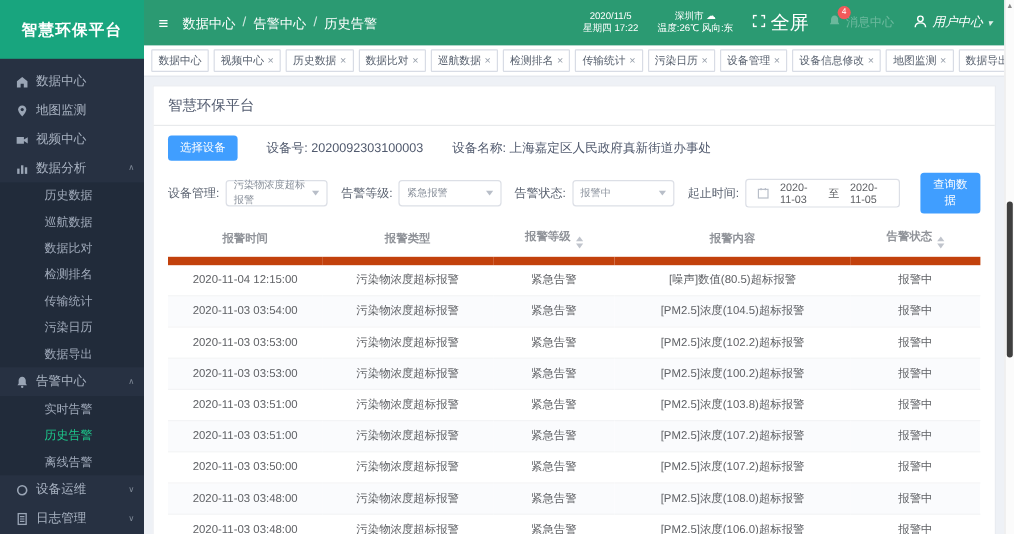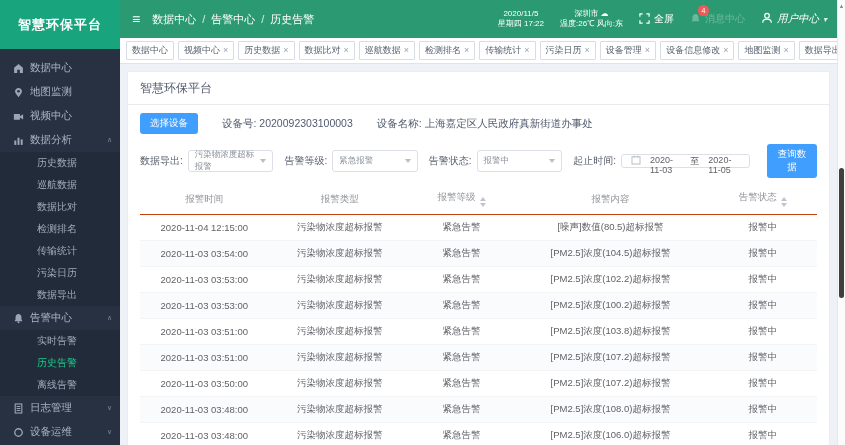--- a/index.html
+++ b/index.html
@@ -23,21 +23,21 @@
   
   .main { flex:1; min-width:0; display:flex; flex-direction:column; background:#eef1f6; }
 
   .topbar { height:38px; background:#2b9a72; color:#fff; display:flex; align-items:center;
     padding:0 10px 0 12px; font-size:11.5px; flex-shrink:0; }
   .hamburger { font-size:14px; margin-right:12px; cursor:pointer; }
   .breadcrumb { display:flex; gap:6px; align-items:center; font-size:11px; }
   .crumb-sep { opacity:.8; }
   .topbar-right { margin-left:auto; display:flex; align-items:center; gap:16px; }
   .info-block { font-size:8px; line-height:1.3; text-align:center; white-space:nowrap; }
-  .fs-btn { display:flex; align-items:center; gap:4px; font-size:10px; cursor:pointer; }
+  .fs-btn { display:flex; align-items:center; gap:4px; font-size:16px; cursor:pointer; }
   .msg-wrap { position:relative; cursor:pointer; }
   .msg-inner { display:flex; align-items:center; gap:4px; font-size:10px; opacity:.3; }
   .badge { position:absolute; top:-7px; left:8px; background:#f25a5a; color:#fff; font-size:7px;
     min-width:11px; height:11px; border-radius:6px; display:flex; align-items:center; justify-content:center; }
   .user-wrap { display:flex; align-items:center; gap:4px; font-size:10.5px; cursor:pointer;font-style:italic; }
   .user-caret { font-size:8px; opacity:.85; }
 
   
   .tabbar { height:26px; background:#fff; border-bottom:1px solid #dfe3ea; display:flex;
     align-items:center; gap:4px; padding:0 6px; flex-shrink:0; overflow:hidden; }
@@ -53,28 +53,28 @@
   .device-row { display:flex; align-items:center; gap:24px; padding:8px 12px 3px; font-size:10.5px; color:#515a6e; }
   .btn-blue { background:#409eff; color:#fff; border:none; border-radius:3px; font-size:9.5px;
     padding:4px 10px; cursor:pointer; font-family:inherit; }
   .filter-row { display:flex; align-items:center; gap:5px; padding:7px 12px 4px; font-size:10px; color:#5a6270; }
   .f-label { white-space:nowrap; }
   .select { width:104px; height:22px; border:1px solid #dcdfe6; border-radius:3px; background:#fff;
     display:flex; align-items:center; justify-content:space-between; padding:0 6px; font-size:8.5px;
     color:#8a919c; cursor:pointer; margin-right:6px; }
   .caret { width:0; height:0; border-left:3.5px solid transparent; border-right:3.5px solid transparent;
     border-top:4px solid #b8bec8; }
-  .daterange { height:14px; border:1px solid #dcdfe6; border-radius:3px; background:#fff;
-    display:flex; gap:9px; padding:0 9px; font-size:9px; color:#606266; margin-right:12px; cursor:pointer; }
+  .daterange { height:24px; border:1px solid #dcdfe6; border-radius:3px; background:#fff;
+    display:flex; align-items:center; gap:9px; padding:0 9px; font-size:9px; color:#606266; margin-right:12px; cursor:pointer; }
   .cal-icon svg { width:10px; height:10px; display:block; }
 
   
   table { width:calc(100% - 24px); margin:2px 12px 0; border-collapse:collapse; table-layout:fixed;
     font-size:9.5px; color:#606266; text-align:center; }
-  th { font-weight:normal; color:#909399; padding:7px 4px; border-bottom:1px solid #c2410c; }
+  th { font-weight:bold; color:#909399; padding:7px 4px; border-bottom:7px solid #c2410c; }
   td { padding:6px 4px; border-bottom:1px solid #f3f4f6; overflow:hidden; white-space:nowrap; }
   tbody tr:nth-child(even) { background:#fafbfd; }
   .sort { display:inline-flex; flex-direction:column; gap:2px; margin-left:4px; vertical-align:-1px; cursor:pointer; }
   .sort .up { width:0; height:0; border-left:3px solid transparent; border-right:3px solid transparent;
     border-bottom:4px solid #c0c4cc; }
   .sort .down { width:0; height:0; border-left:3px solid transparent; border-right:3px solid transparent;
     border-top:4px solid #c0c4cc; }
 
   
   .vscroll { width:8px; flex-shrink:0; background:#fbfbfb; border-left:1px solid #e8e8e8; position:relative; }
@@ -171,37 +171,37 @@
             <span>历史告警</span>
           </div>
         <div class="sub-item">
             <span>离线告警</span>
           </div>
       </div>
 
       <div class="nav-item">
         <span class="nav-icon">
           <svg viewBox="0 0 10 10">
+              <circle cx="5" cy="5" r="3.4" fill="none" stroke="#9aa5b5" stroke-width="1.2"></circle>
+            </svg>
+        </span>
+        <span>设备运维</span>
+        <span class="chev">∨</span>
+      </div>
+
+      <div class="nav-item">
+        <span class="nav-icon">
+          <svg viewBox="0 0 10 10">
               <rect x="2" y="0.9" width="6" height="8.2" fill="none" stroke="#9aa5b5" stroke-width="1"></rect>
               <line x1="3.3" y1="3.2" x2="6.7" y2="3.2" stroke="#9aa5b5" stroke-width="0.9"></line>
               <line x1="3.3" y1="5" x2="6.7" y2="5" stroke="#9aa5b5" stroke-width="0.9"></line>
               <line x1="3.3" y1="6.8" x2="6.7" y2="6.8" stroke="#9aa5b5" stroke-width="0.9"></line>
             </svg>
         </span>
         <span>日志管理</span>
-        <span class="chev">∨</span>
-      </div>
-
-      <div class="nav-item">
-        <span class="nav-icon">
-          <svg viewBox="0 0 10 10">
-              <circle cx="5" cy="5" r="3.4" fill="none" stroke="#9aa5b5" stroke-width="1.2"></circle>
-            </svg>
-        </span>
-        <span>设备运维</span>
         <span class="chev">∨</span>
       </div>
 
     </nav>
   </aside>
 
   <div class="main">
 
     <header class="topbar">
       <span class="hamburger">≡</span>
@@ -318,21 +318,21 @@
             <span>设备号:</span>
             <span>2020092303100003</span>
           </span>
           <span>
             <span>设备名称:</span>
             <span>上海嘉定区人民政府真新街道办事处</span>
           </span>
         </div>
 
         <div class="filter-row">
-          <span class="f-label">数据导出:</span>
+          <span class="f-label">设备管理:</span>
           <div class="select">
             <span>污染物浓度超标报警</span>
             <span class="caret"></span>
           </div>
           <span class="f-label">告警等级:</span>
           <div class="select">
             <span>紧急报警</span>
             <span class="caret"></span>
           </div>
           <span class="f-label">告警状态:</span>

